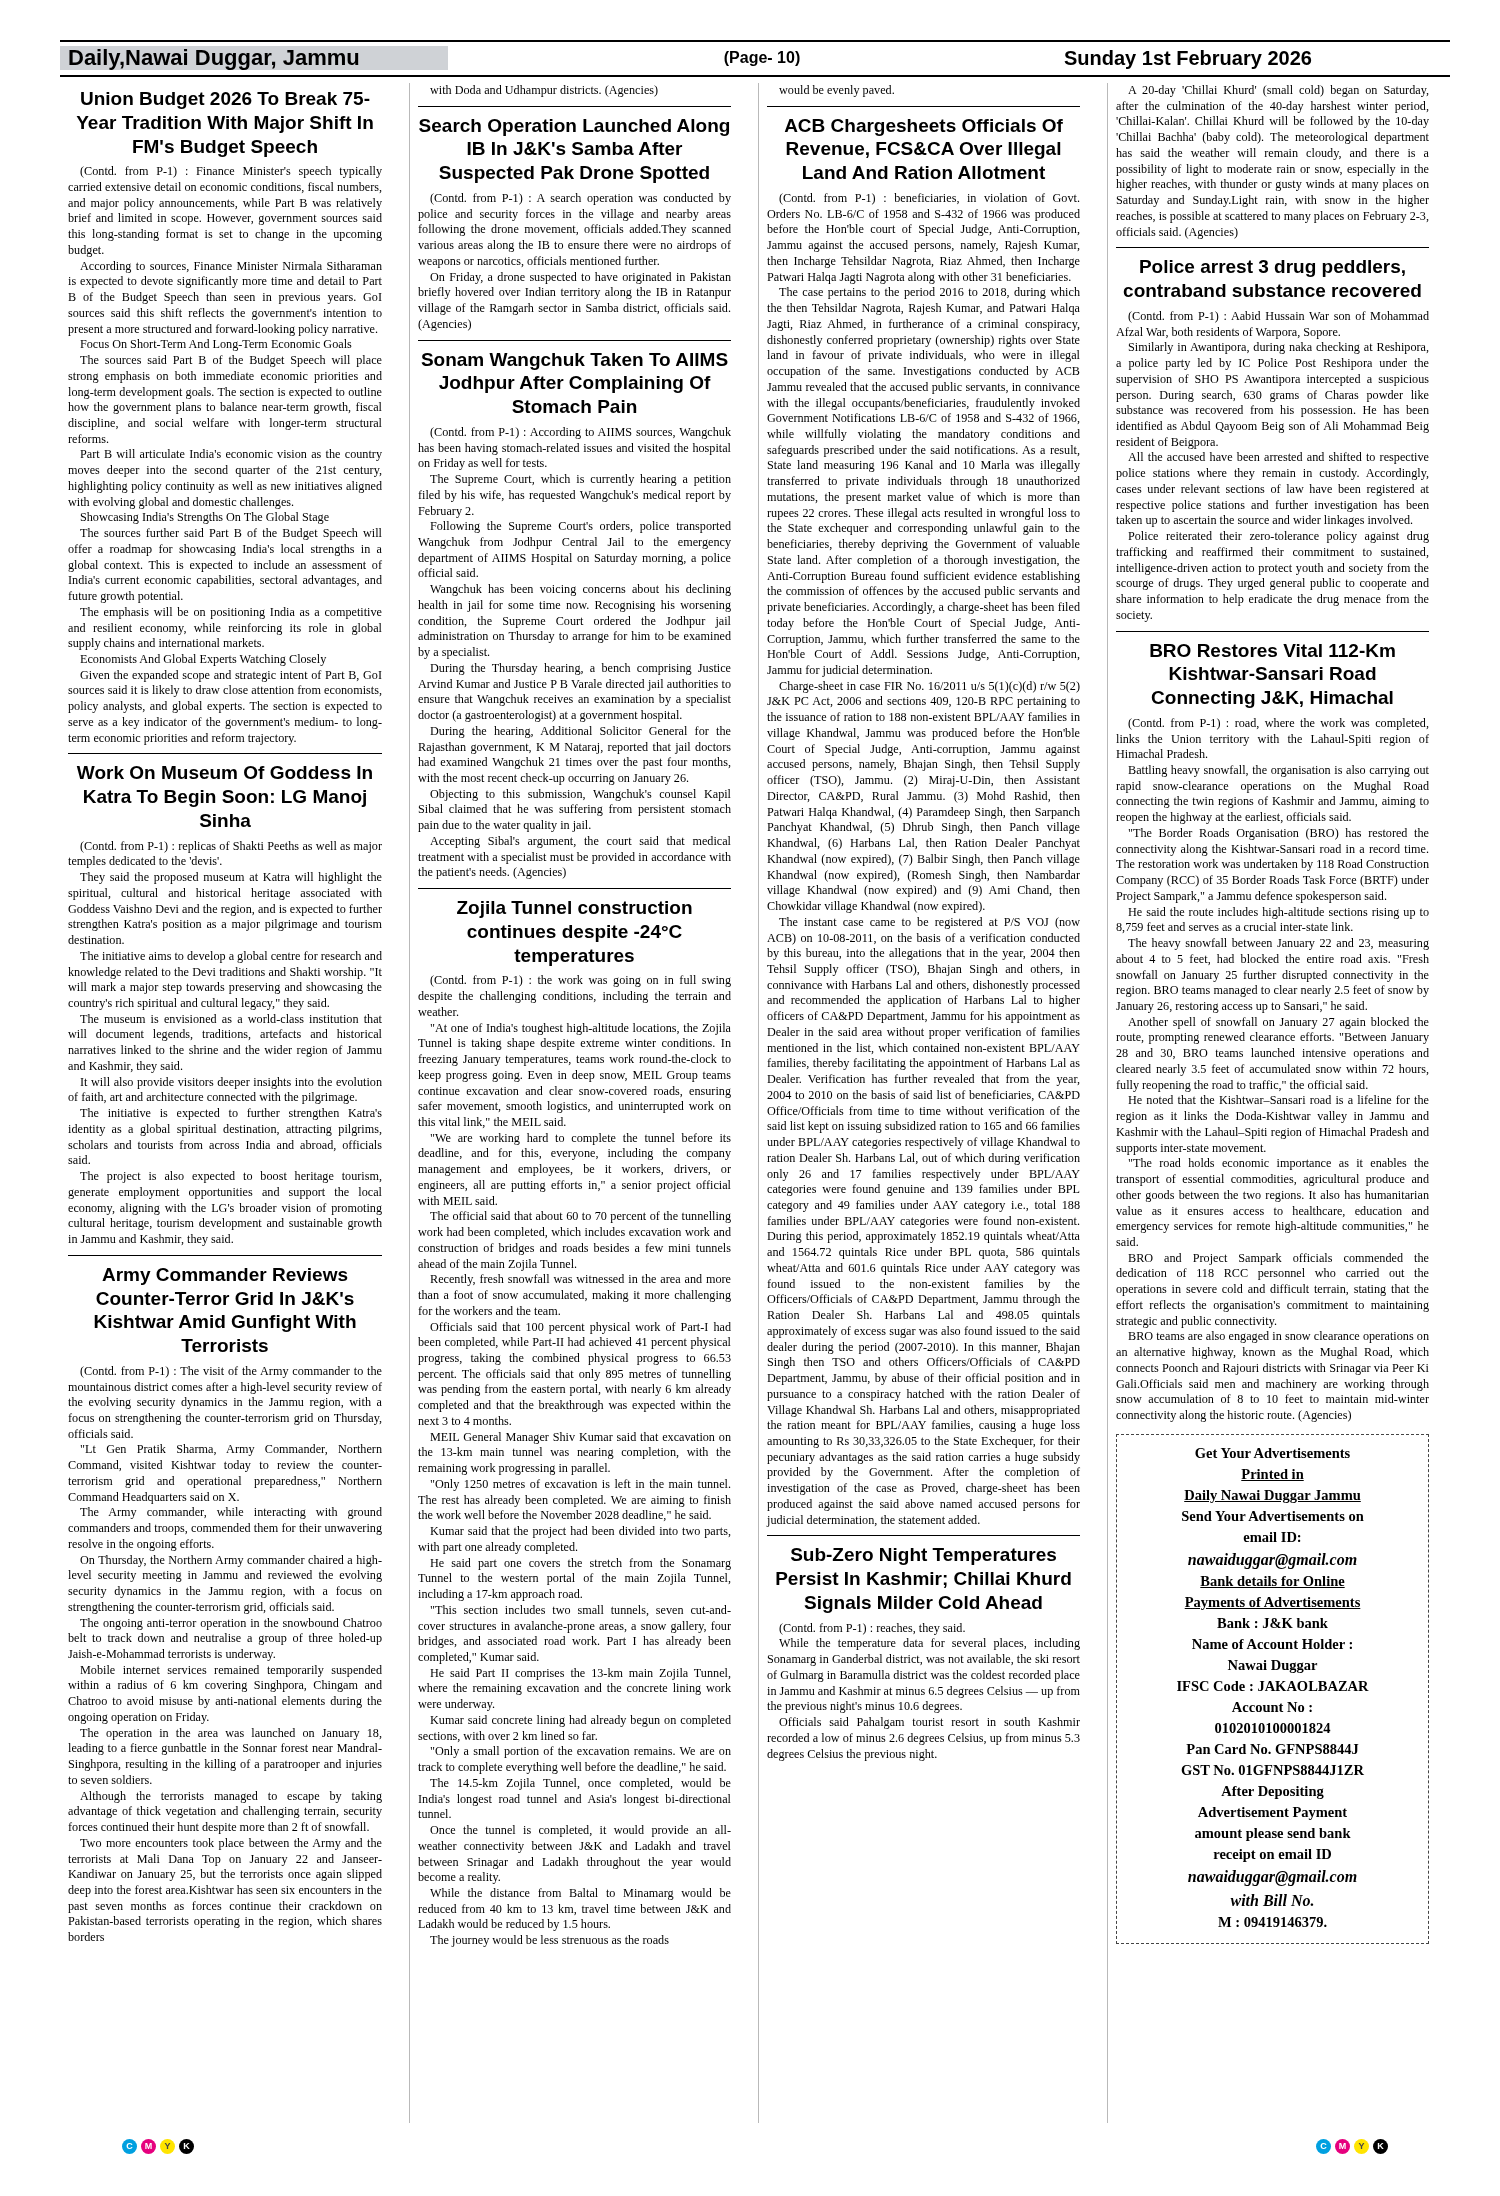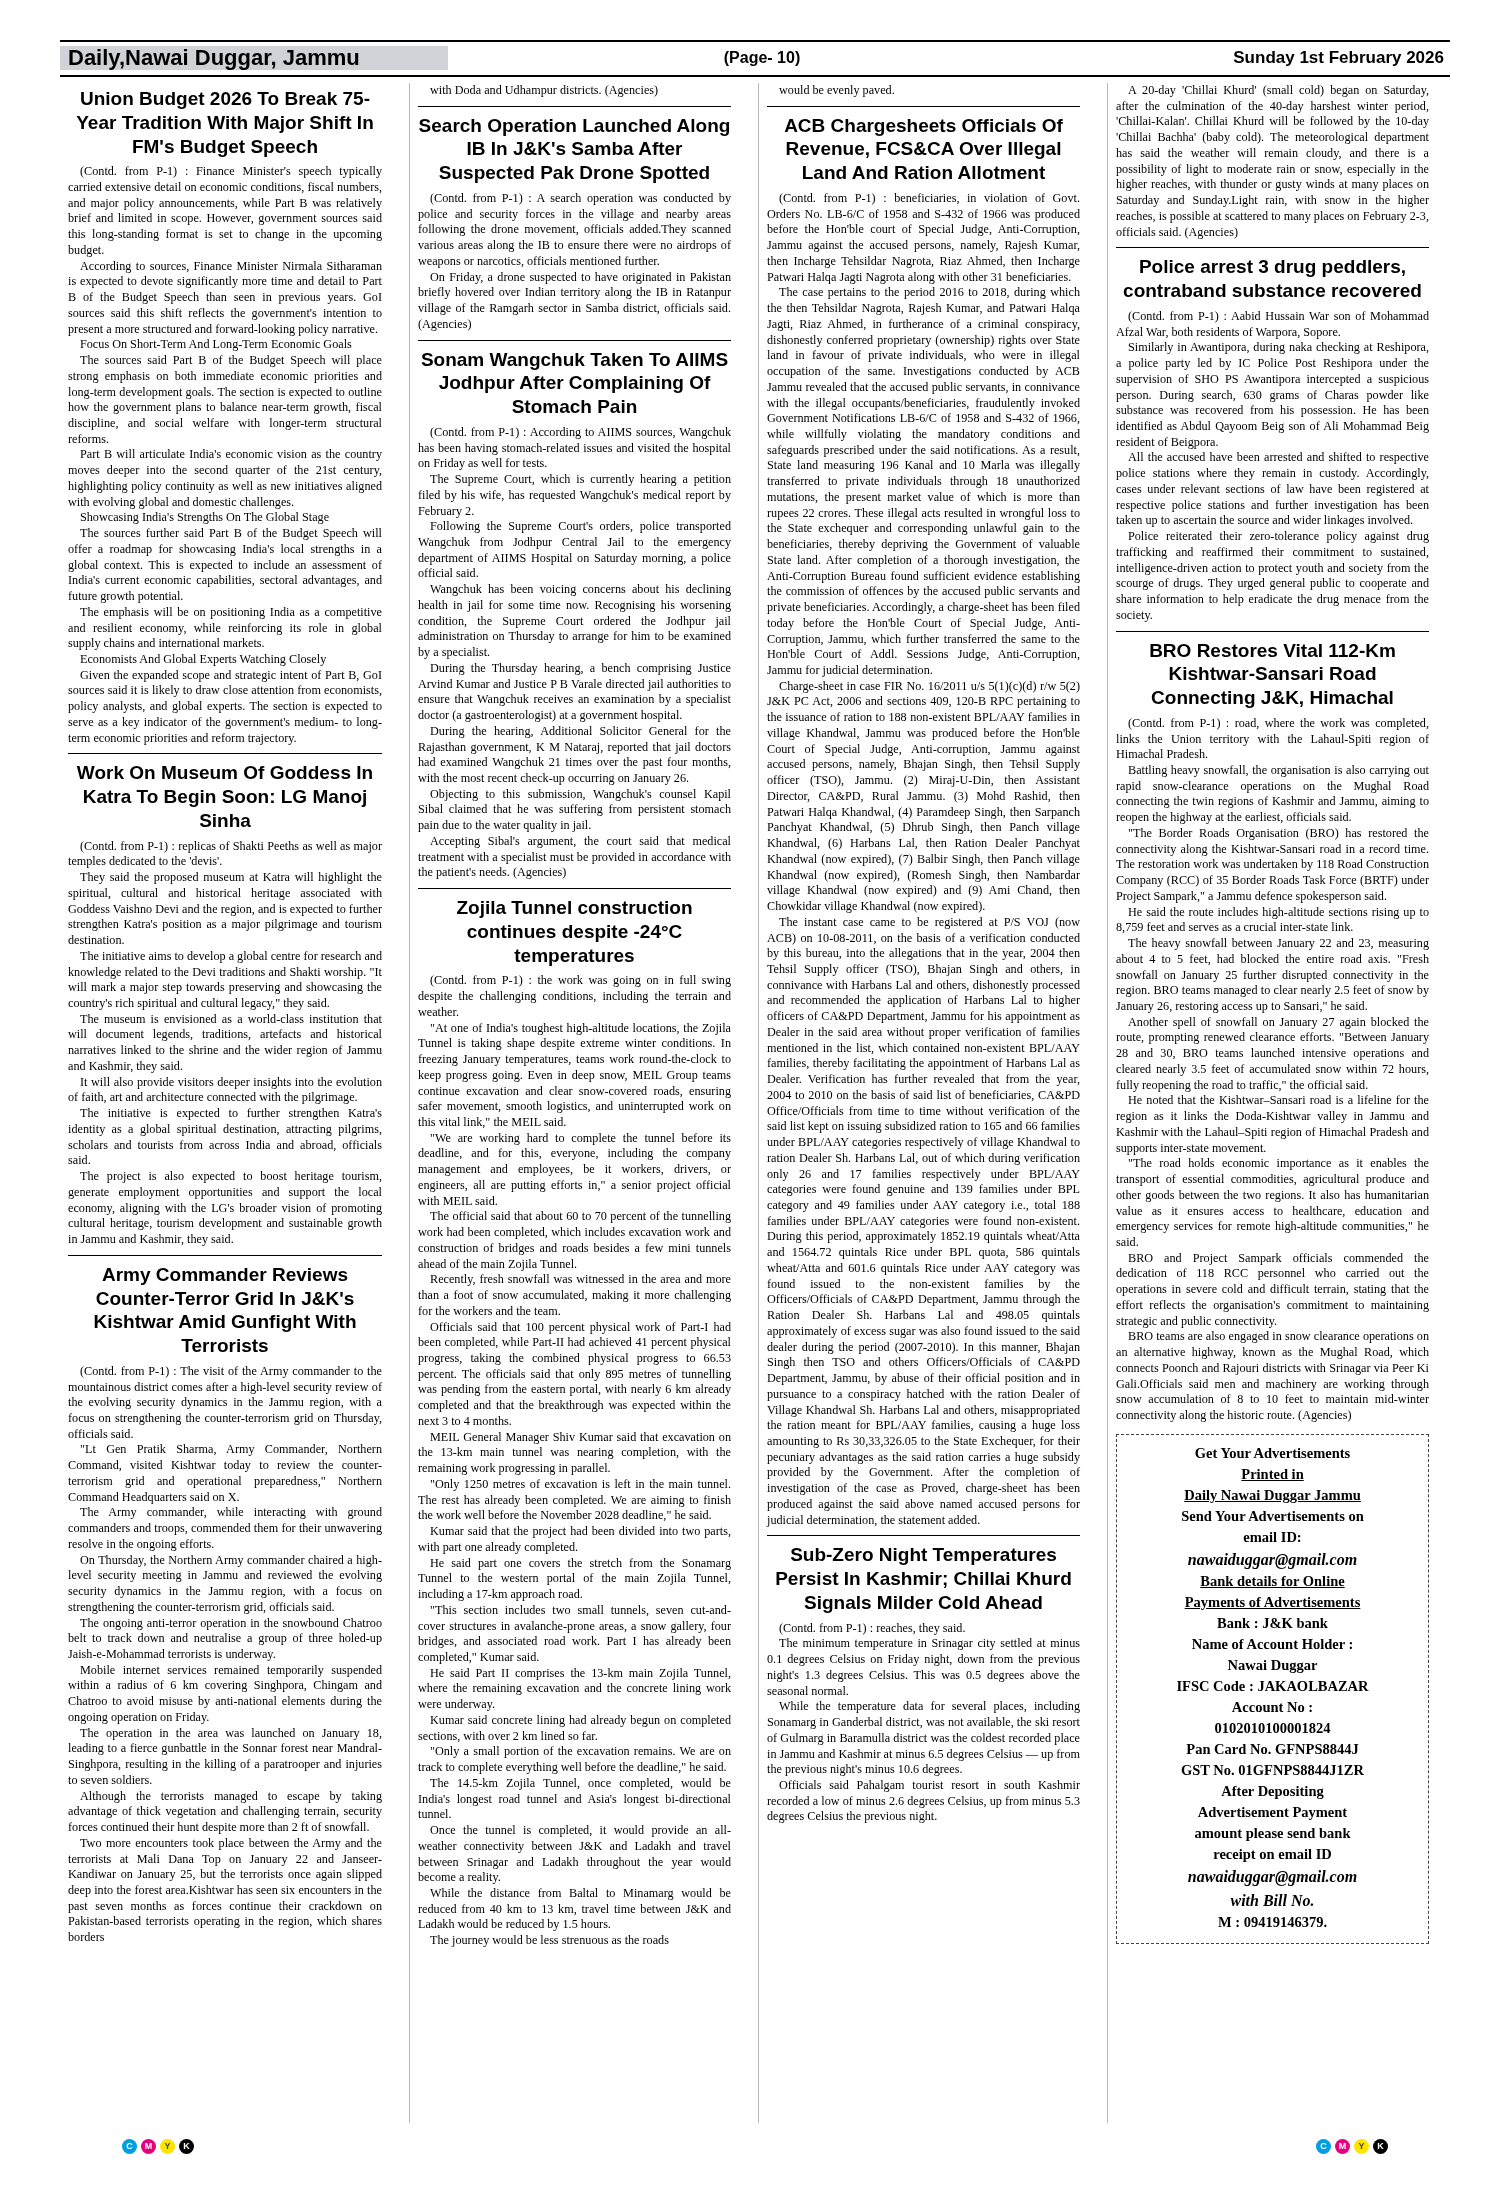--- a/index.html
+++ b/index.html
@@ -45,22 +45,21 @@
     font-family: "Liberation Sans", sans-serif;
     font-weight: bold;
     font-size: 16px;
     text-align: center;
     flex: 1;
     padding-left: 12px;
   }
   .mast-right {
     font-family: "Liberation Sans", sans-serif;
     font-weight: bold;
-    font-size: 17px;
-    text-align: right;
+    font-size: 20px;
     width: 380px;
     padding-right: 6px;
   }
   
   .cols {
     display: flex;
     margin-top: 6px;
     height: 2040px;
     gap: 19px;
   }
@@ -225,21 +224,20 @@
         <p class="body">would be evenly paved.</p>
         <hr class="rule">
         <h2 class="headline">ACB Chargesheets Officials Of Revenue, FCS&amp;CA Over Illegal Land And Ration Allotment</h2>
         <p class="body">(Contd. from P-1) : beneficiaries, in violation of Govt. Orders No. LB-6/C of 1958 and S-432 of 1966 was produced before the Hon'ble court of Special Judge, Anti-Corruption, Jammu against the accused persons, namely, Rajesh Kumar, then Incharge Tehsildar Nagrota, Riaz Ahmed, then Incharge Patwari Halqa Jagti Nagrota along with other 31 beneficiaries.</p>
         <p class="body">The case pertains to the period 2016 to 2018, during which the then Tehsildar Nagrota, Rajesh Kumar, and Patwari Halqa Jagti, Riaz Ahmed, in furtherance of a criminal conspiracy, dishonestly conferred proprietary (ownership) rights over State land in favour of private individuals, who were in illegal occupation of the same. Investigations conducted by ACB Jammu revealed that the accused public servants, in connivance with the illegal occupants/beneficiaries, fraudulently invoked Government Notifications LB-6/C of 1958 and S-432 of 1966, while willfully violating the mandatory conditions and safeguards prescribed under the said notifications. As a result, State land measuring 196 Kanal and 10 Marla was illegally transferred to private individuals through 18 unauthorized mutations, the present market value of which is more than rupees 22 crores. These illegal acts resulted in wrongful loss to the State exchequer and corresponding unlawful gain to the beneficiaries, thereby depriving the Government of valuable State land. After completion of a thorough investigation, the Anti-Corruption Bureau found sufficient evidence establishing the commission of offences by the accused public servants and private beneficiaries. Accordingly, a charge-sheet has been filed today before the Hon'ble Court of Special Judge, Anti-Corruption, Jammu, which further transferred the same to the Hon'ble Court of Addl. Sessions Judge, Anti-Corruption, Jammu for judicial determination.</p>
         <p class="body">Charge-sheet in case FIR No. 16/2011 u/s 5(1)(c)(d) r/w 5(2) J&amp;K PC Act, 2006 and sections 409, 120-B RPC pertaining to the issuance of ration to 188 non-existent BPL/AAY families in village Khandwal, Jammu was produced before the Hon'ble Court of Special Judge, Anti-corruption, Jammu against accused persons, namely, Bhajan Singh, then Tehsil Supply officer (TSO), Jammu. (2) Miraj-U-Din, then Assistant Director, CA&amp;PD, Rural Jammu. (3) Mohd Rashid, then Patwari Halqa Khandwal, (4) Paramdeep Singh, then Sarpanch Panchyat Khandwal, (5) Dhrub Singh, then Panch village Khandwal, (6) Harbans Lal, then Ration Dealer Panchyat Khandwal (now expired), (7) Balbir Singh, then Panch village Khandwal (now expired), (Romesh Singh, then Nambardar village Khandwal (now expired) and (9) Ami Chand, then Chowkidar village Khandwal (now expired).</p>
         <p class="body">The instant case came to be registered at P/S VOJ (now ACB) on 10-08-2011, on the basis of a verification conducted by this bureau, into the allegations that in the year, 2004 then Tehsil Supply officer (TSO), Bhajan Singh and others, in connivance with Harbans Lal and others, dishonestly processed and recommended the application of Harbans Lal to higher officers of CA&amp;PD Department, Jammu for his appointment as Dealer in the said area without proper verification of families mentioned in the list, which contained non-existent BPL/AAY families, thereby facilitating the appointment of Harbans Lal as Dealer. Verification has further revealed that from the year, 2004 to 2010 on the basis of said list of beneficiaries, CA&amp;PD Office/Officials from time to time without verification of the said list kept on issuing subsidized ration to 165 and 66 families under BPL/AAY categories respectively of village Khandwal to ration Dealer Sh. Harbans Lal, out of which during verification only 26 and 17 families respectively under BPL/AAY categories were found genuine and 139 families under BPL category and 49 families under AAY category i.e., total 188 families under BPL/AAY categories were found non-existent. During this period, approximately 1852.19 quintals wheat/Atta and 1564.72 quintals Rice under BPL quota, 586 quintals wheat/Atta and 601.6 quintals Rice under AAY category was found issued to the non-existent families by the Officers/Officials of CA&amp;PD Department, Jammu through the Ration Dealer Sh. Harbans Lal and 498.05 quintals approximately of excess sugar was also found issued to the said dealer during the period (2007-2010). In this manner, Bhajan Singh then TSO and others Officers/Officials of CA&amp;PD Department, Jammu, by abuse of their official position and in pursuance to a conspiracy hatched with the ration Dealer of Village Khandwal Sh. Harbans Lal and others, misappropriated the ration meant for BPL/AAY families, causing a huge loss amounting to Rs 30,33,326.05 to the State Exchequer, for their pecuniary advantages as the said ration carries a huge subsidy provided by the Government. After the completion of investigation of the case as Proved, charge-sheet has been produced against the said above named accused persons for judicial determination, the statement added.</p>
         <hr class="rule">
         <h2 class="headline">Sub-Zero Night Temperatures Persist In Kashmir; Chillai Khurd Signals Milder Cold Ahead</h2>
         <p class="body">(Contd. from P-1) : reaches, they said.</p>
-        <p class="body">The minimum temperature in Srinagar city settled at minus 0.1 degrees Celsius on Friday night, down from the previous night's 1.3 degrees Celsius. This was 0.5 degrees above the seasonal normal.</p>
         <p class="body">While the temperature data for several places, including Sonamarg in Ganderbal district, was not available, the ski resort of Gulmarg in Baramulla district was the coldest recorded place in Jammu and Kashmir at minus 6.5 degrees Celsius — up from the previous night's minus 10.6 degrees.</p>
         <p class="body">Officials said Pahalgam tourist resort in south Kashmir recorded a low of minus 2.6 degrees Celsius, up from minus 5.3 degrees Celsius the previous night.</p>
       </div>
     <div class="col" id="col4">
         <p class="body">A 20-day 'Chillai Khurd' (small cold) began on Saturday, after the culmination of the 40-day harshest winter period, 'Chillai-Kalan'. Chillai Khurd will be followed by the 10-day 'Chillai Bachha' (baby cold). The meteorological department has said the weather will remain cloudy, and there is a possibility of light to moderate rain or snow, especially in the higher reaches, with thunder or gusty winds at many places on Saturday and Sunday.Light rain, with snow in the higher reaches, is possible at scattered to many places on February 2-3, officials said. (Agencies)</p>
         <hr class="rule">
         <h2 class="headline">Police arrest 3 drug peddlers, contraband substance recovered</h2>
         <p class="body">(Contd. from P-1) : Aabid Hussain War son of Mohammad Afzal War, both residents of Warpora, Sopore.</p>
         <p class="body">Similarly in Awantipora, during naka checking at Reshipora, a police party led by IC Police Post Reshipora under the supervision of SHO PS Awantipora intercepted a suspicious person. During search, 630 grams of Charas powder like substance was recovered from his possession. He has been identified as Abdul Qayoom Beig son of Ali Mohammad Beig resident of Beigpora.</p>
         <p class="body">All the accused have been arrested and shifted to respective police stations where they remain in custody. Accordingly, cases under relevant sections of law have been registered at respective police stations and further investigation has been taken up to ascertain the source and wider linkages involved.</p>

